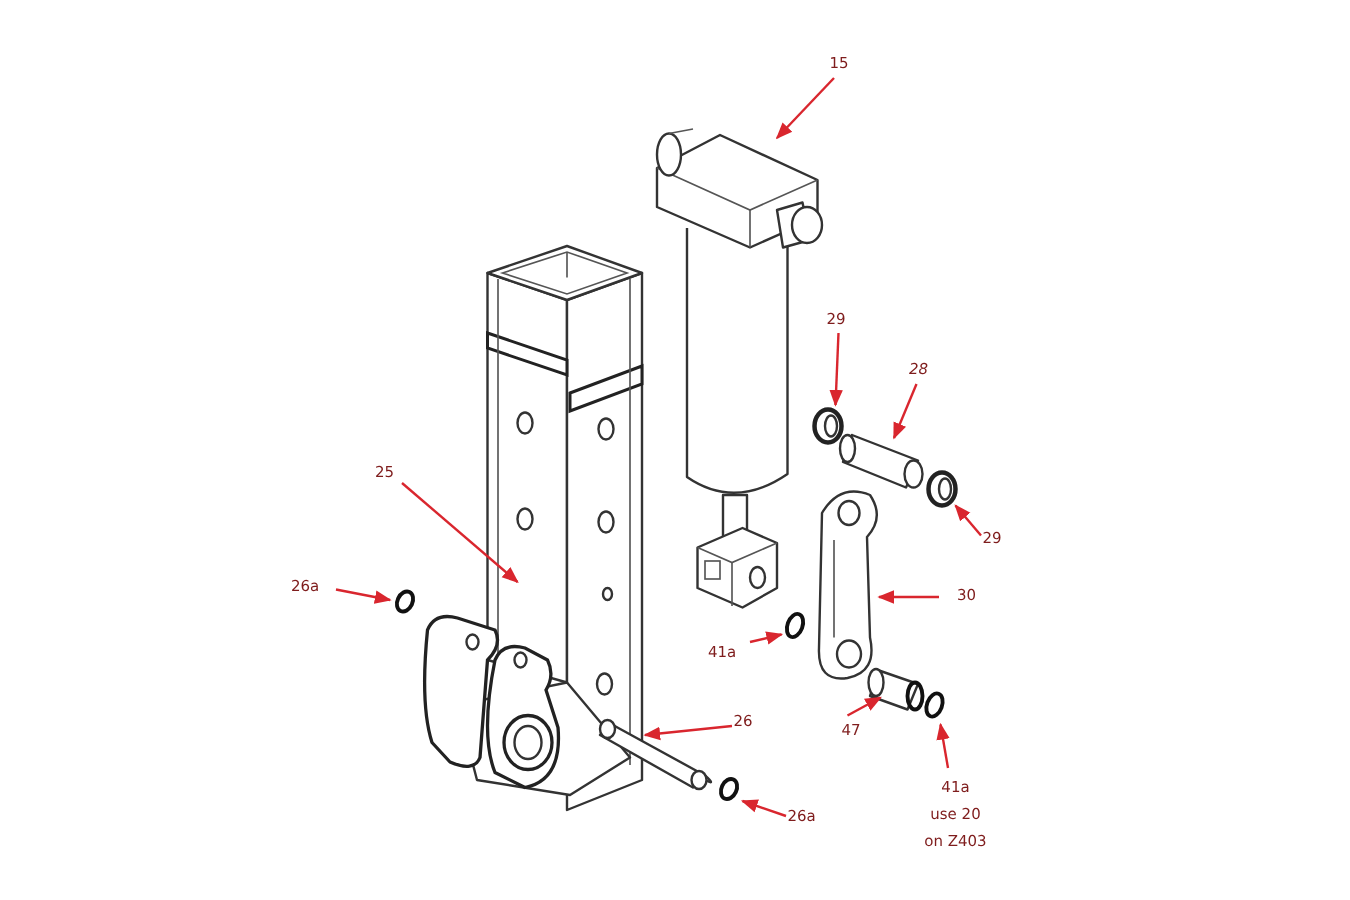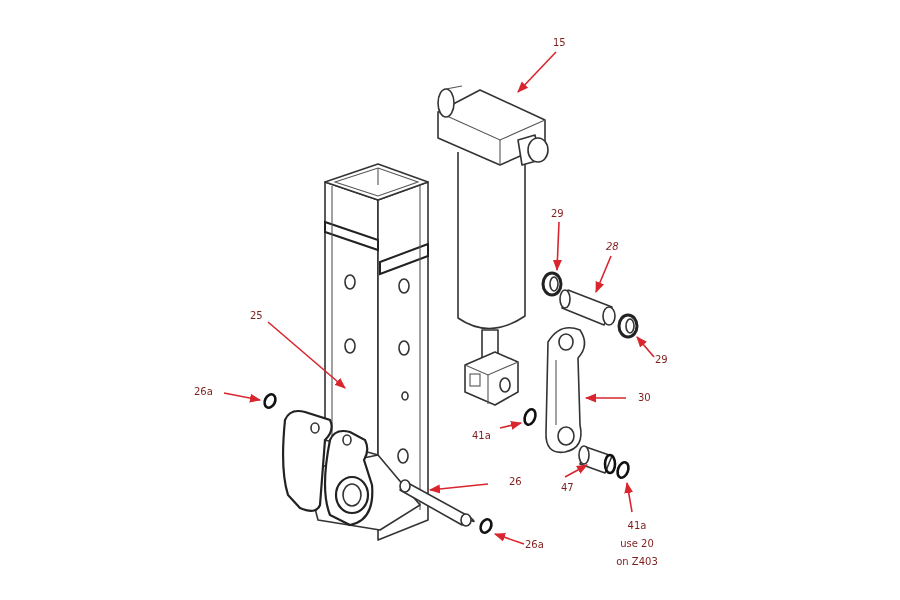--- a/index.html
+++ b/index.html
@@ -130,21 +130,21 @@
     <line class="lead" x1="626" y1="398" x2="586" y2="398" marker-end="url(#ah)"></line>
     <line class="lead" x1="500" y1="428" x2="521" y2="423" marker-end="url(#ah)"></line>
     <line class="lead" x1="565" y1="477" x2="587" y2="465" marker-end="url(#ah)"></line>
     <line class="lead" x1="632" y1="512" x2="627" y2="483" marker-end="url(#ah)"></line>
   </g>
 </svg>
 
 <div class="lbl" style="left:553px;top:35px;">15</div>
 <div class="lbl" style="left:250px;top:308px;">25</div>
 <div class="lbl" style="left:194px;top:384px;">26a</div>
-<div class="lbl" style="left:489px;top:474px;margin-left:20px;">26</div>
+<div class="lbl" style="left:489px;top:474px;">26</div>
 <div class="lbl" style="left:525px;top:537px;">26a</div>
 <div class="lbl" style="left:551px;top:206px;">29</div>
 <div class="lbl" style="left:606px;top:239px;font-style:italic;">28</div>
 <div class="lbl" style="left:655px;top:352px;">29</div>
 <div class="lbl" style="left:627px;top:390px;margin-left:11px;">30</div>
 <div class="lbl" style="left:472px;top:428px;">41a</div>
 <div class="lbl" style="left:561px;top:480px;">47</div>
 <div class="lbl c" style="left:612px;top:518px;width:50px;">41a</div>
 <div class="lbl c" style="left:607px;top:536px;width:60px;">use 20</div>
 <div class="lbl c" style="left:604px;top:554px;width:66px;text-align:center;">on Z403</div>

